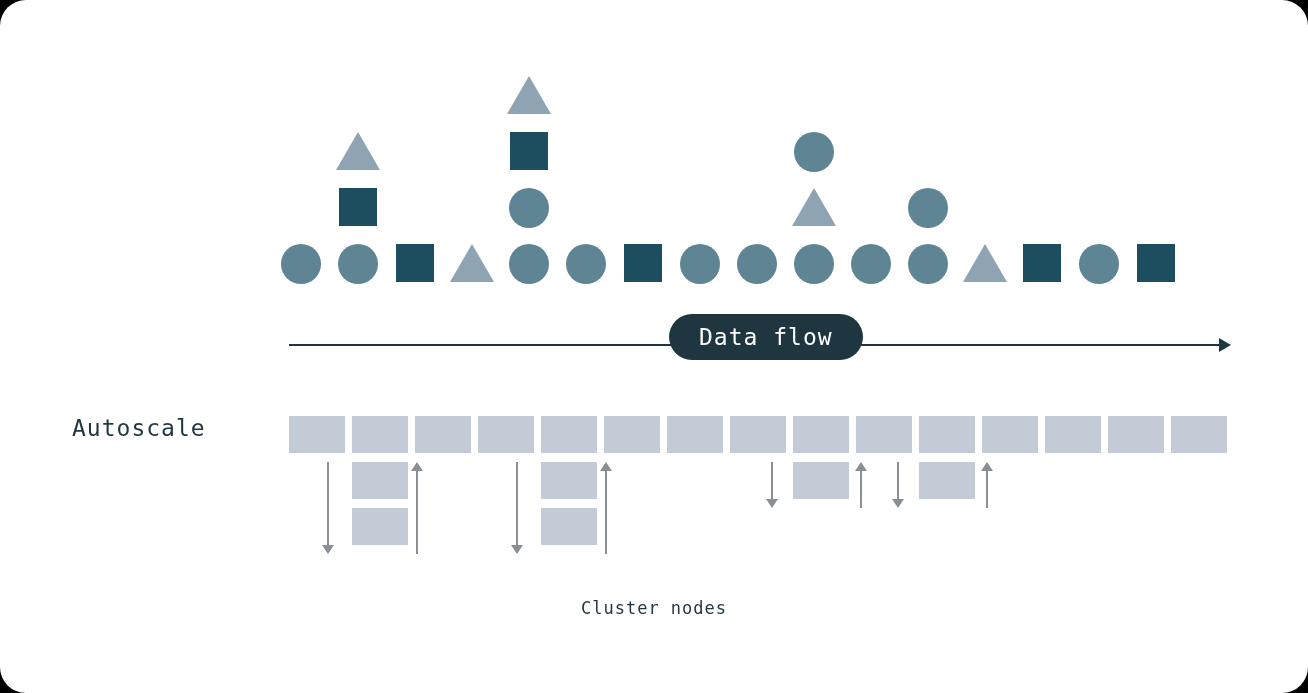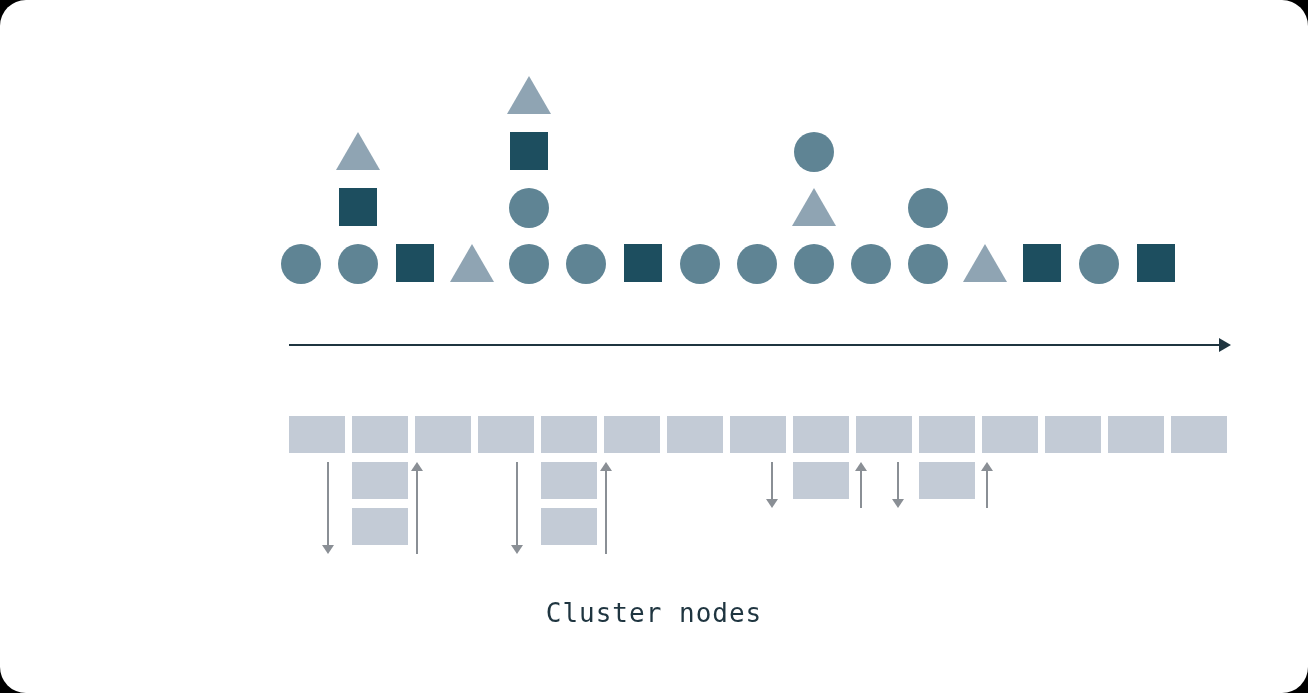--- a/index.html
+++ b/index.html
@@ -166,21 +166,21 @@
   }
 
   
   #cluster-caption {
     position: absolute;
     left: 0;
     top: 598px;
     width: 1308px;
     text-align: center;
     color: #1f3540;
-    font-size: 26px;
+    font-size: 17px;
     letter-spacing: 1px;
   }
 </style>
 </head>
 <body>
 
 <div id="canvas">
 
   <div id="shapes-area">
       <div class="shape-col" style="left: 279px;">
@@ -237,23 +237,25 @@
         <div class="shape circle"></div>
       </div>
       <div class="shape-col" style="left: 1134px;">
         <div class="shape square"></div>
       </div>
     </div>
 
   <div id="flow-row">
     <div id="flow-line"></div>
     <div id="flow-arrowhead"></div>
+    <div id="flow-pill">Data flow</div>
   </div>
 
   <div id="autoscale-label">
+    <div>Autoscale</div>
   </div>
 
   <div id="nodes-area">
       <div class="node-col" style="left: 289px;">
         <div class="node"></div>
       </div>
       <div class="node-col" style="left: 352px;">
         <div class="node"></div>
         <div class="node"></div>
         <div class="node"></div>

